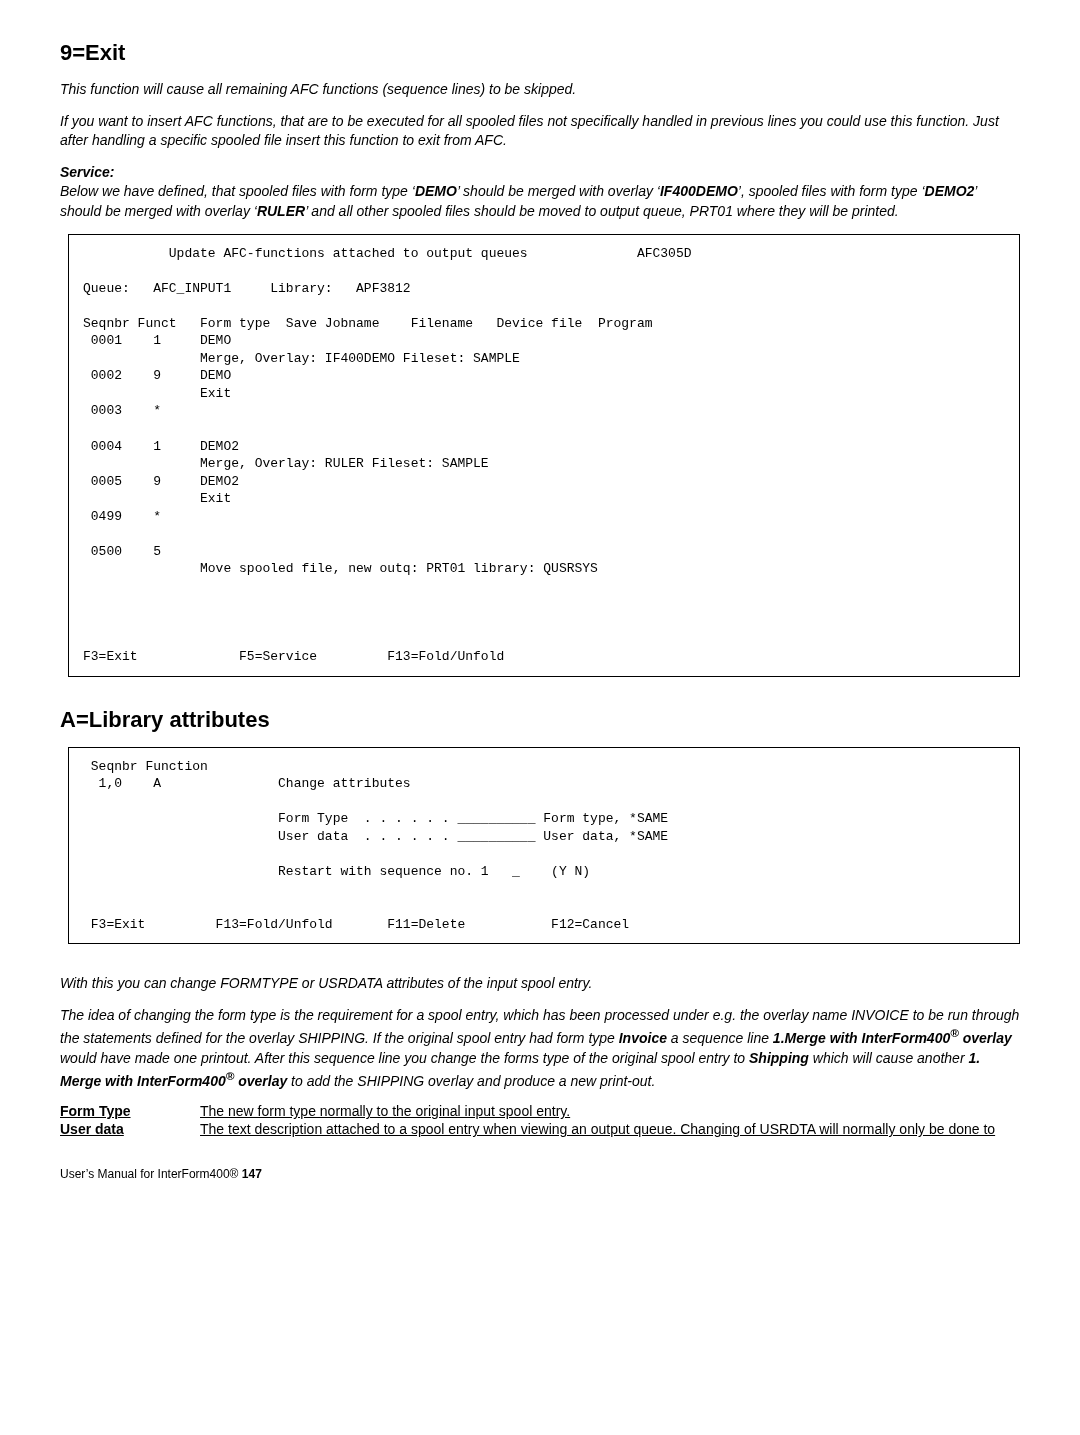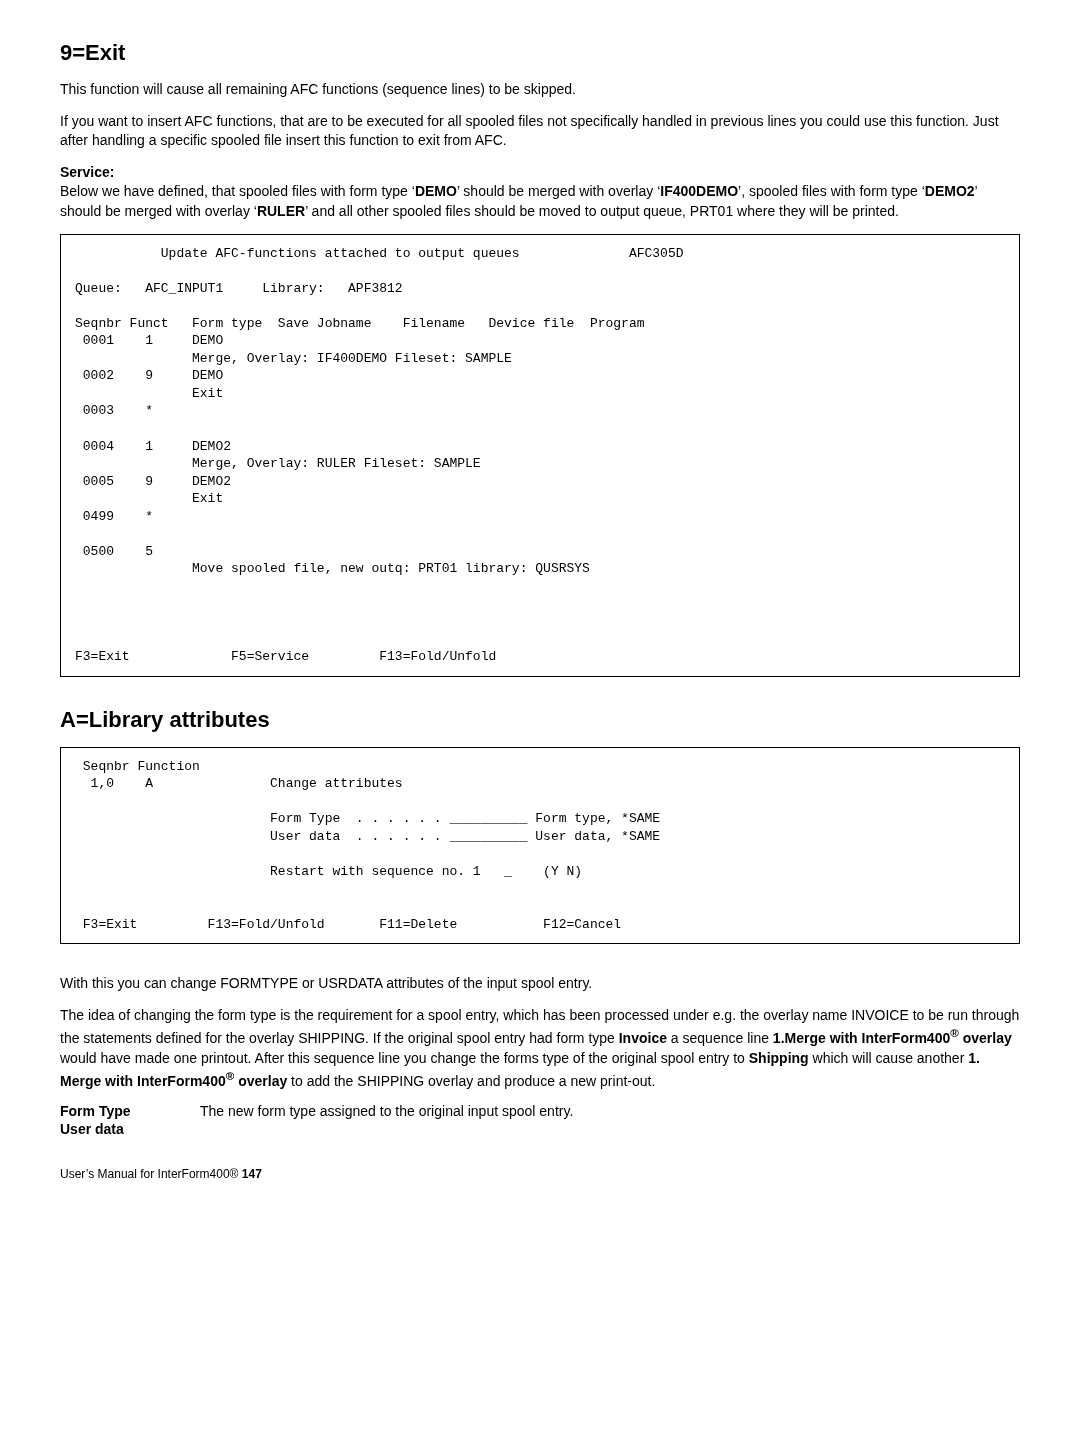--- a/index.html
+++ b/index.html
@@ -13,37 +13,39 @@
     box-sizing: border-box;
   }
   h2 {
     font-size: 22px;
     font-weight: bold;
     margin: 0 0 14px 0;
   }
   p {
     margin: 0 0 12px 0;
     line-height: 1.4;
+    font-style: italic;
   }
   .bold { font-weight: bold; }
   .codeblock {
     border: 1px solid #000;
     padding: 10px 14px;
     font-family: "Courier New", Courier, monospace;
     font-size: 13px;
     white-space: pre;
-    margin: 10px 0 30px 0;
+    margin: 10px 0 30px 8px;
     line-height: 1.35;
   }
   .deflist {
     margin-top: 10px;
   }
   .defrow {
     display: flex;
     margin-bottom: 2px;
+    text-decoration: underline;
   }
   .defterm {
     font-weight: bold;
     width: 140px;
     flex-shrink: 0;
   }
   .defdesc {
     flex: 1;
   }
   .footer {
@@ -106,22 +108,23 @@
 
 <p>With this you can change FORMTYPE or USRDATA attributes of the input spool entry.</p>
 
 <p>
   <span>The idea of changing the form type is the requirement for a spool entry, which has been processed under e.g. the overlay name INVOICE to be run through the statements defined for the overlay SHIPPING. If the original spool entry had form type </span><span class="bold">Invoice</span><span> a sequence line </span><span class="bold">1.Merge with InterForm400</span><sup class="bold">®</sup><span class="bold"> overlay</span><span> would have made one printout. After this sequence line you change the forms type of the original spool entry to </span><span class="bold">Shipping</span><span> which will cause another </span><span class="bold">1. Merge with InterForm400</span><sup class="bold">®</sup><span class="bold"> overlay</span><span> to add the SHIPPING overlay and produce a new print-out.</span>
 </p>
 
 <div class="deflist">
   <div class="defrow">
     <div class="defterm">Form Type</div>
-    <div class="defdesc">The new form type assigned to the original input spool entry.</div>
+    <div class="defdesc">The new form type normally to the original input spool entry.</div>
   </div>
   <div class="defrow">
     <div class="defterm">User data</div>
+    <div class="defdesc">The text description attached to a spool entry when viewing an output queue. Changing of USRDTA will normally only be done to</div>
   </div>
 </div>
 
 <div class="footer">
   <span>User’s Manual for InterForm400®  </span><span class="bold">147</span>
 </div>
 
 </body></html>

